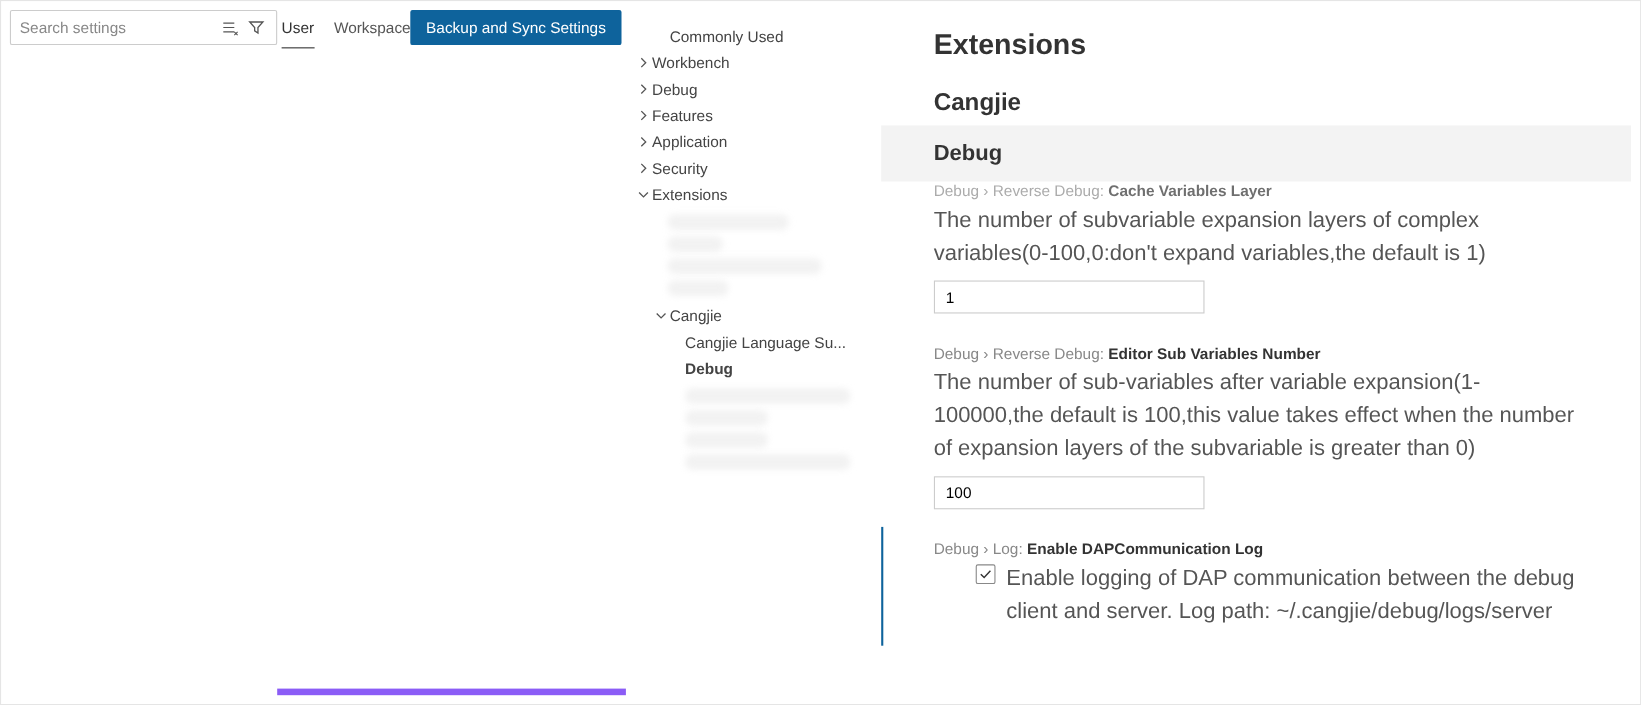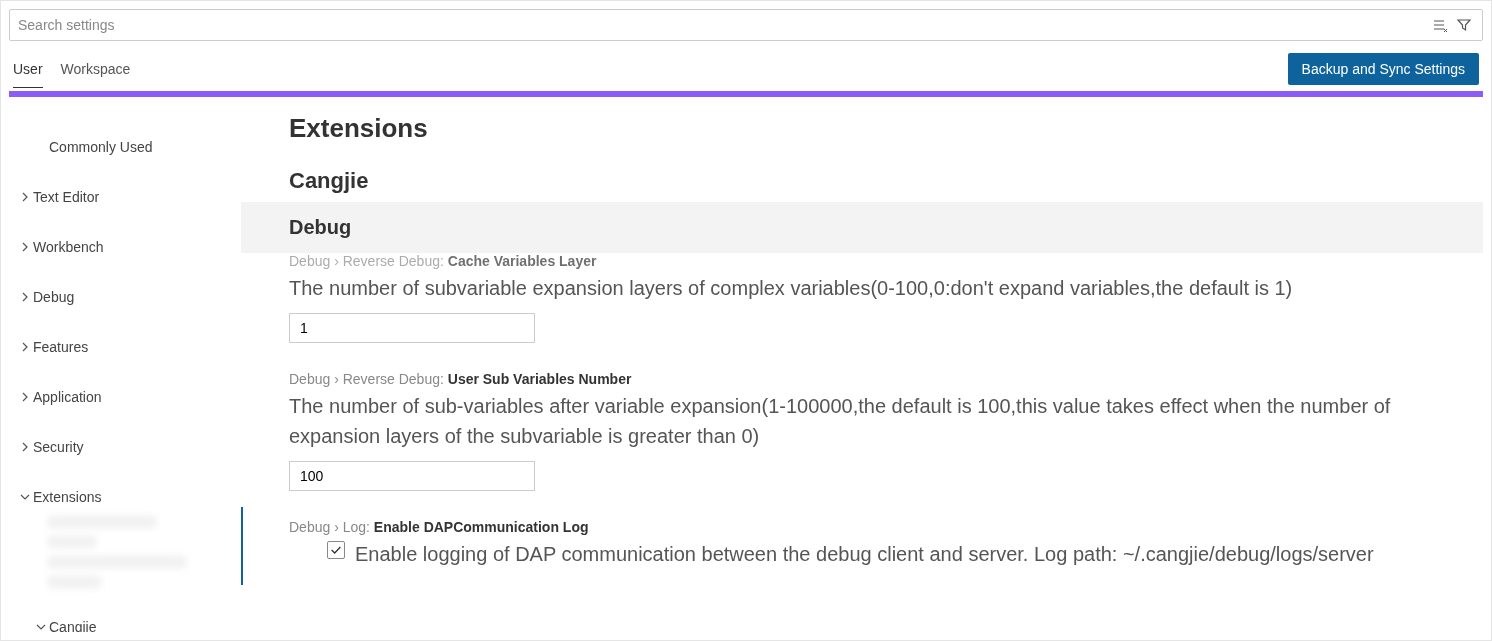--- a/index.html
+++ b/index.html
@@ -1,31 +1,31 @@
 <!DOCTYPE html>
 <html><head>
 <meta charset="utf-8">
 <style>
 * { box-sizing: border-box; margin: 0; padding: 0; }
 body { font-family: "Segoe UI", -apple-system, sans-serif; font-size: 13px; color: #333; background: #fff; width: 1492px; height: 641px; overflow: hidden; border: 1px solid #e5e5e5; }
-.container { display: flex; flex-direction: column; height: 100%; padding: 8px; }
+.container { display: flex; flex-direction: row; height: 100%; padding: 8px; }
 .search-row { display: flex; align-items: center; border: 1px solid #ccc; border-radius: 2px; padding: 4px 8px; height: 32px; margin-bottom: 12px; }
 .search-input { flex: 1; border: none; outline: none; font-size: 14px; color: #333; }
 .search-input::placeholder { color: #888; }
 .search-icons { display: flex; gap: 4px; align-items: center; }
 .icon-btn { background: none; border: none; cursor: pointer; padding: 2px; color: #555; display: flex; align-items: center; }
 .tabs-row { display: flex; align-items: flex-start; border-bottom: 6px solid #8b5cf6; padding: 0 4px; }
 .tabs { display: flex; gap: 18px; }
 .tab { padding: 8px 0 10px 0; cursor: pointer; color: #555; font-size: 14px; }
 .tab.active { color: #333; border-bottom: 1px solid #333; margin-bottom: -1px; }
 .spacer { flex: 1; }
 .sync-btn { background: #0e639c; color: #fff; border: none; padding: 8px 14px; font-size: 14px; cursor: pointer; border-radius: 2px; margin-bottom: 6px; }
 .body-row { display: flex; flex: 1; overflow: hidden; position: relative; }
 .sidebar { width: 232px; padding: 12px 0 0 0; overflow-y: auto; }
-.tree-item { display: flex; align-items: center; padding: 4px 8px; cursor: pointer; color: #444; font-size: 14px; white-space: nowrap; overflow: hidden; text-overflow: ellipsis; margin-top: 26px; }
+.tree-item { display: flex; align-items: center; padding: 4px 8px; cursor: pointer; color: #444; font-size: 14px; white-space: nowrap; overflow: hidden; text-overflow: ellipsis; }
 .tree-item .chev { width: 16px; display: inline-flex; justify-content: center; color: #555; flex-shrink: 0; }
 .tree-item.level-0 { padding-left: 24px; }
 .tree-item.level-0.has-chev { padding-left: 8px; }
 .tree-item.level-1 { padding-left: 24px; }
 .tree-item.level-2 { padding-left: 54px; }
 .tree-item.bold { font-weight: 600; }
 .blurred { background: #f2f2f2; height: 14px; margin: 6px 16px 6px 38px; border-radius: 6px; filter: blur(3px); }
 .blurred.w1 { width: 110px; }
 .blurred.w2 { width: 50px; }
 .blurred.w3 { width: 140px; }
@@ -88,28 +88,20 @@
       <div class="tree-item level-0">
           <span class="chev"></span>
           <span>Commonly Used</span>
         </div>
       <div class="tree-item level-0 has-chev">
           <span class="chev">
             <svg width="12" height="12" viewBox="0 0 12 12" fill="none" stroke="currentColor" stroke-width="1.2">
               <path d="M4 2 L8 6 L4 10"></path>
             </svg>
           </span>
-          <span>Text Editor</span>
-        </div>
-      <div class="tree-item level-0 has-chev">
-          <span class="chev">
-            <svg width="12" height="12" viewBox="0 0 12 12" fill="none" stroke="currentColor" stroke-width="1.2">
-              <path d="M4 2 L8 6 L4 10"></path>
-            </svg>
-          </span>
           <span>Workbench</span>
         </div>
       <div class="tree-item level-0 has-chev">
           <span class="chev">
             <svg width="12" height="12" viewBox="0 0 12 12" fill="none" stroke="currentColor" stroke-width="1.2">
               <path d="M4 2 L8 6 L4 10"></path>
             </svg>
           </span>
           <span>Debug</span>
         </div>
@@ -177,21 +169,21 @@
       <div class="setting" style="padding-top:0;">
         <div class="setting-title cut-title">
           <span class="crumb">Debug › Reverse Debug: </span><span class="name">Cache Variables Layer</span>
         </div>
         <div class="setting-desc">The number of subvariable expansion layers of complex variables(0-100,0:don't expand variables,the default is 1)</div>
         <input class="setting-input" type="text" value="1" style="">
       </div>
 
       <div class="setting">
         <div class="setting-title">
-          <span class="crumb">Debug › Reverse Debug: </span><span class="name">User Sub Variables Number</span>
+          <span class="crumb">Debug › Reverse Debug: </span><span class="name">Editor Sub Variables Number</span>
         </div>
         <div class="setting-desc">The number of sub-variables after variable expansion(1-100000,the default is 100,this value takes effect when the number of expansion layers of the subvariable is greater than 0)</div>
         <input class="setting-input" type="text" value="100" style="">
       </div>
 
       <div class="setting indicator">
         <div class="setting-title">
           <span class="crumb">Debug › Log: </span><span class="name">Enable DAPCommunication Log</span>
         </div>
         <div class="setting-check-row">

